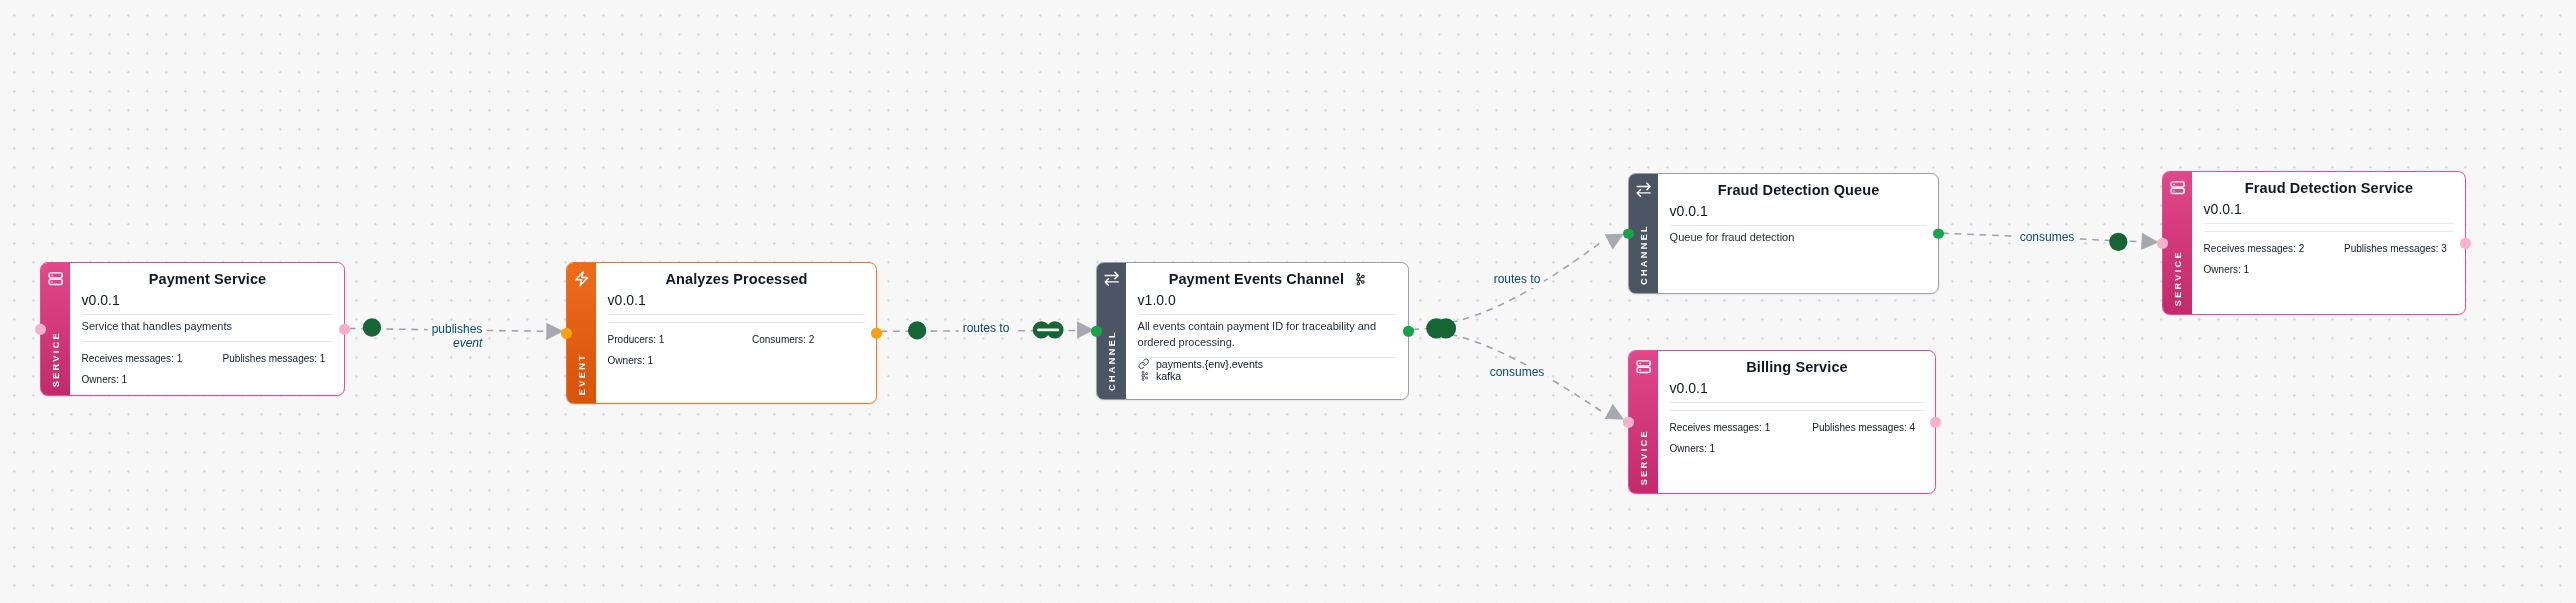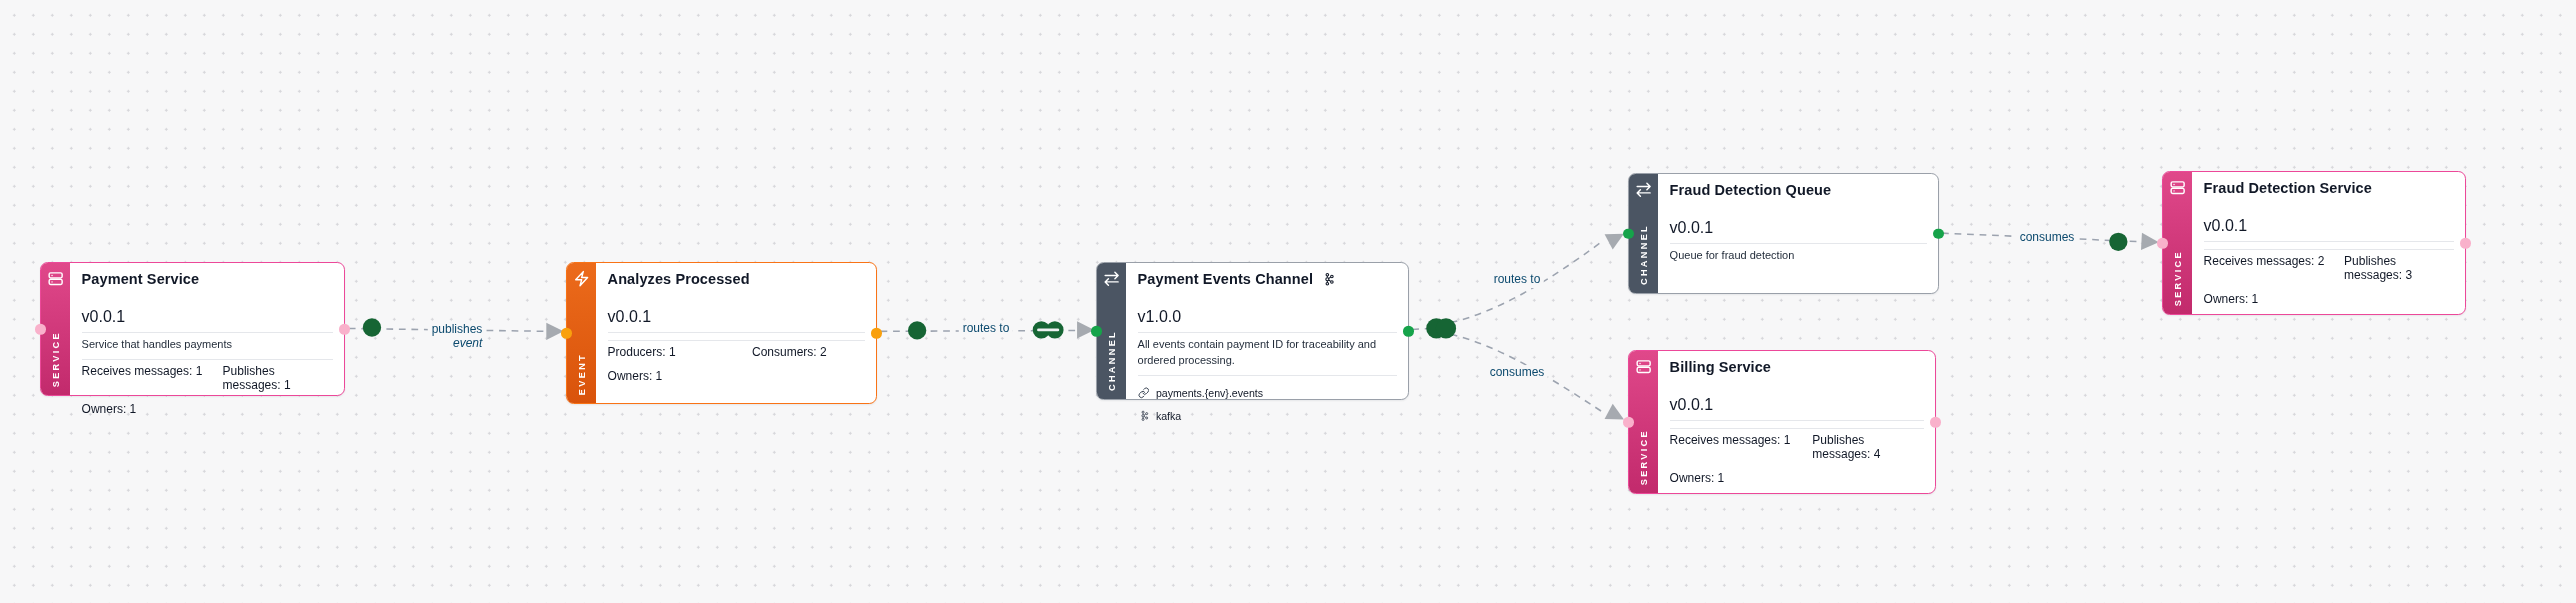--- a/index.html
+++ b/index.html
@@ -23,28 +23,28 @@
   .node.channel{border:1px solid #9aa0a9;}
   .sidebar{flex:0 0 29px;width:29px;border-radius:6.3px 0 0 6.3px;display:flex;
            flex-direction:column;align-items:center;padding:6.7px 0 5.8px 0;}
   .service .sidebar{background:linear-gradient(180deg,#e0488a,#c22a6c);}
   .event .sidebar{background:linear-gradient(180deg,#ec6b1b,#d9530b);}
   .channel .sidebar{background:#4b5563;}
   .nicon svg{width:17.3px;height:17.3px;display:block;}
   .ntype{margin-top:auto;writing-mode:vertical-rl;transform:rotate(180deg);
          color:#fff;font-size:9.2px;font-weight:700;letter-spacing:2.3px;margin-bottom:1.9px;}
   .nbody{flex:1;min-width:0;padding:7.7px 10.6px 7.7px 11.6px;display:flex;flex-direction:column;}
-  .title-row{display:flex;align-items:flex-start;justify-content:flex-start;gap:7.7px;}
+  .title-row{display:flex;align-items:flex-start;justify-content:center;gap:7.7px;}
   .ntitle{font-size:14.5px;font-weight:700;color:#111827;letter-spacing:0.1px;}
-  .nversion{font-size:16px;color:#111827;margin-top:21px;}
+  .nversion{font-size:14px;color:#111827;margin-top:5px;}
   .divider{border-top:1px solid #e5e7eb;margin-top:6.7px;}
   .ndesc{font-size:11px;color:#1f2937;margin-top:4px;line-height:1.4;}
-  .nmeta{display:grid;grid-template-columns:56% 44%;row-gap:9.6px;margin-top:4px;
-         font-size:12px;color:#111827;}
-  .chrow{display:flex;align-items:flex-end;gap:6.7px;font-size:10.6px;color:#111827;margin-top:11px;}
+  .nmeta{display:grid;grid-template-columns:56% 44%;row-gap:9.6px;margin-top:11px;
+         font-size:10px;color:#111827;}
+  .chrow{display:flex;align-items:flex-end;gap:6.7px;font-size:10.6px;color:#111827;margin-top:0;}
   .chrow svg{width:11.6px;height:11.6px;flex:0 0 11.6px;}
   .hdr-kafka svg{width:14.5px;height:14.5px;display:block;margin-top:1px;}
 
   .handle{position:absolute;width:10.6px;height:10.6px;border-radius:50%;top:50%;z-index:3;}
   .handle.left{left:-5.8px;transform:translateY(-50%);}
   .handle.right{right:-5.8px;transform:translateY(-50%);}
   .service>.handle{background:#f9b1cb;}
   .event>.handle{background:#f9a00e;}
   .channel>.handle{background:#16a34a;}
 

